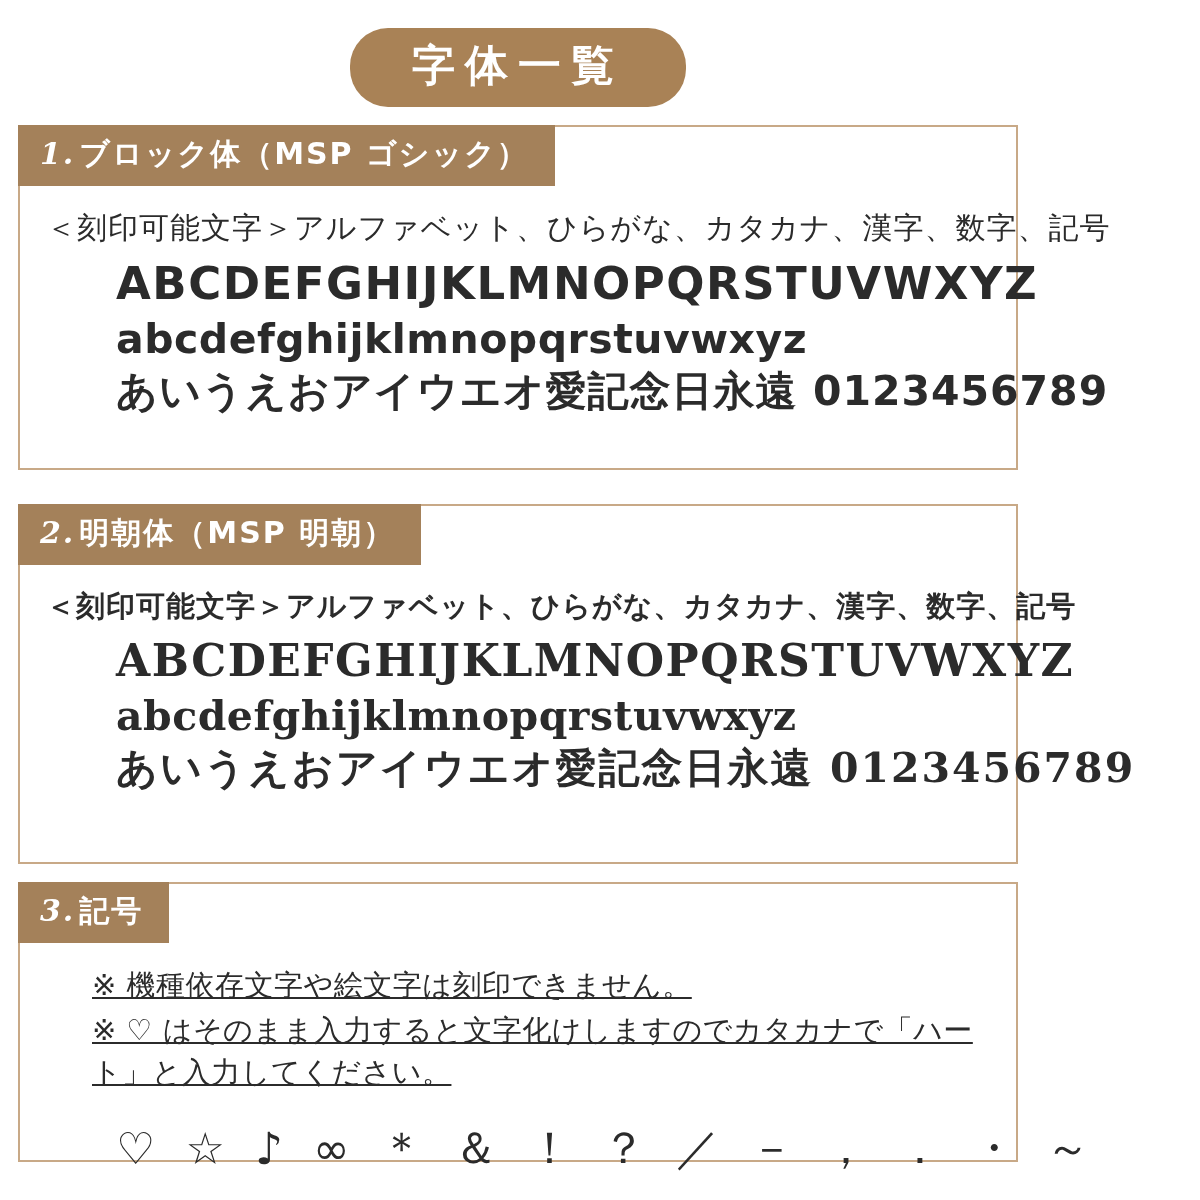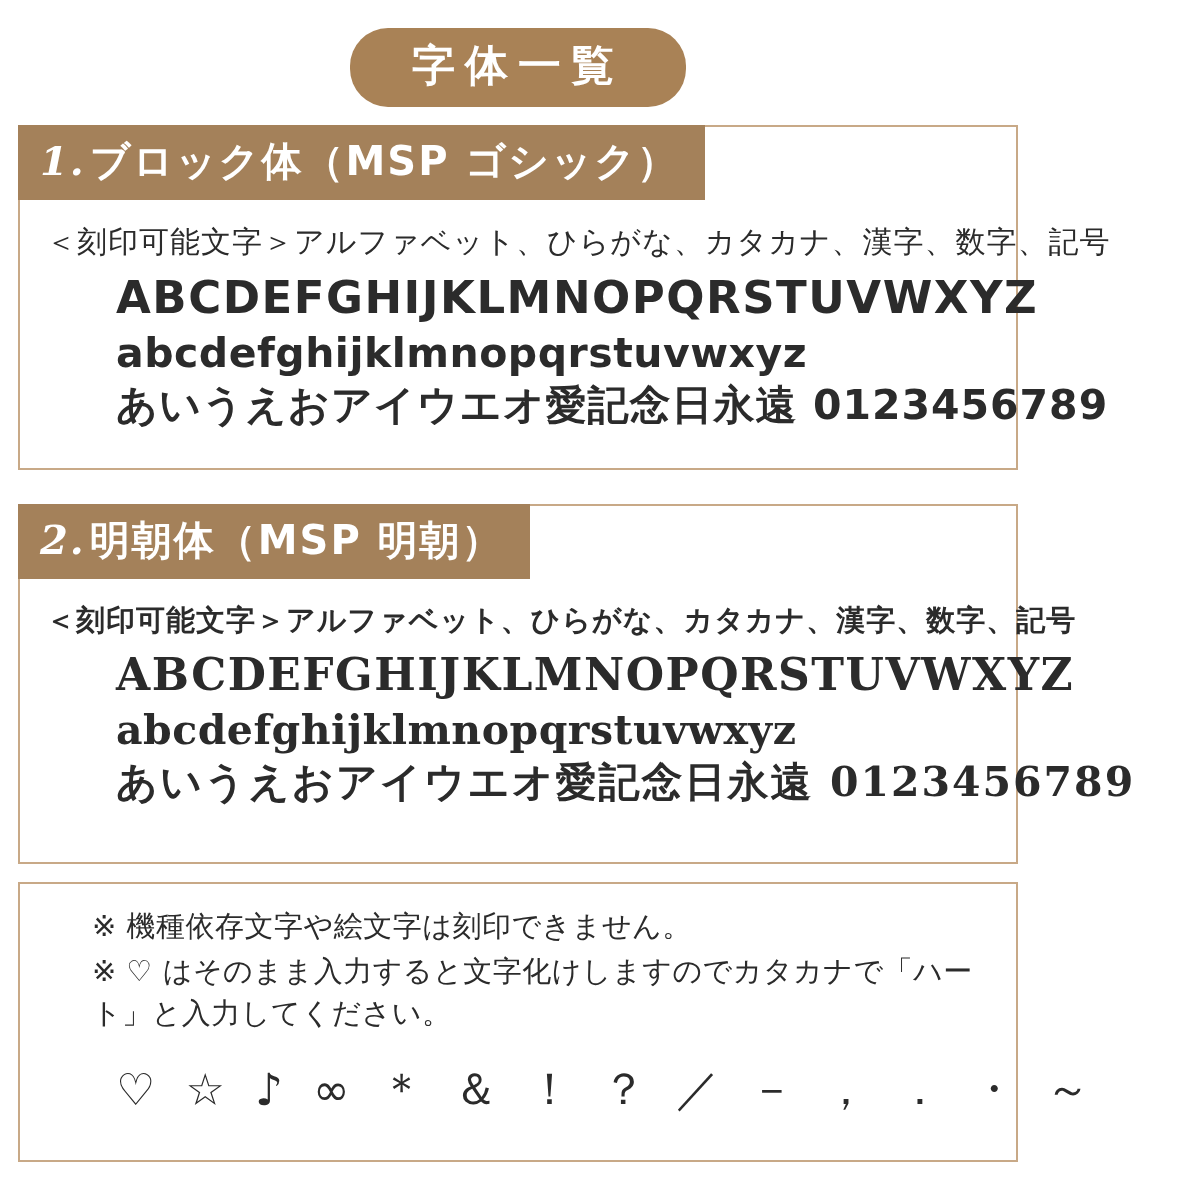--- a/index.html
+++ b/index.html
@@ -52,21 +52,21 @@
     background: #ffffff;
   }
   .sec1 { height: 345px; }
   .sec2 { height: 360px; margin-top: 34px; }
   .sec3 { height: 280px; }
 
   .sec-head {
     display: inline-block;
     background: #a4815a;
     color: #ffffff;
-    font-size: 40px;
+    font-size: 30px;
     font-weight: bold;
     letter-spacing: 2px;
     padding: 9px 26px 11px 22px;
     margin: -2px 0 0 -2px;
     font-family: "DejaVu Sans", "Liberation Sans", sans-serif;
     white-space: nowrap;
   }
   .sec-num {
     font-family: "DejaVu Serif", "Liberation Serif", serif;
     font-style: italic;
@@ -137,20 +137,21 @@
 
   
   .note {
     font-size: 29px;
     line-height: 1.42;
     letter-spacing: 0.5px;
     padding-left: 46px;
     padding-right: 10px;
     margin-top: 22px;
     font-family: "DejaVu Sans", "Liberation Sans", sans-serif;
+    text-decoration: underline;
   }
   .note-2 {
     margin-top: 4px;
   }
   .symbols {
     margin-top: 26px;
     padding-left: 70px;
     font-size: 44px;
     font-family: "DejaVu Sans", "Liberation Sans", sans-serif;
     white-space: nowrap;
@@ -193,20 +194,23 @@
       <div class="avail-line mincho">＜刻印可能文字＞アルファベット、ひらがな、カタカナ、漢字、数字、記号</div>
       <div class="specimen minc">
         <div class="spec-line upper">ABCDEFGHIJKLMNOPQRSTUVWXYZ</div>
         <div class="spec-line lower">abcdefghijklmnopqrstuvwxyz</div>
         <div class="spec-line kana">あいうえおアイウエオ愛記念日永遠 0123456789</div>
       </div>
     </div>
   </div>
 
   <div class="section sec3">
+    <div class="sec-head">
+      <span class="sec-num">3.</span><span>記号</span>
+    </div>
     <div class="sec-body">
       <div class="note">※ 機種依存文字や絵文字は刻印できません。</div>
       <div class="note note-2">※ ♡ はそのまま入力すると文字化けしますのでカタカナで「ハート」と入力してください。</div>
       <div class="symbols">
         <span>♡</span>
         <span>☆</span>
         <span>♪</span>
         <span>∞</span>
         <span>＊</span>
         <span>＆</span>

